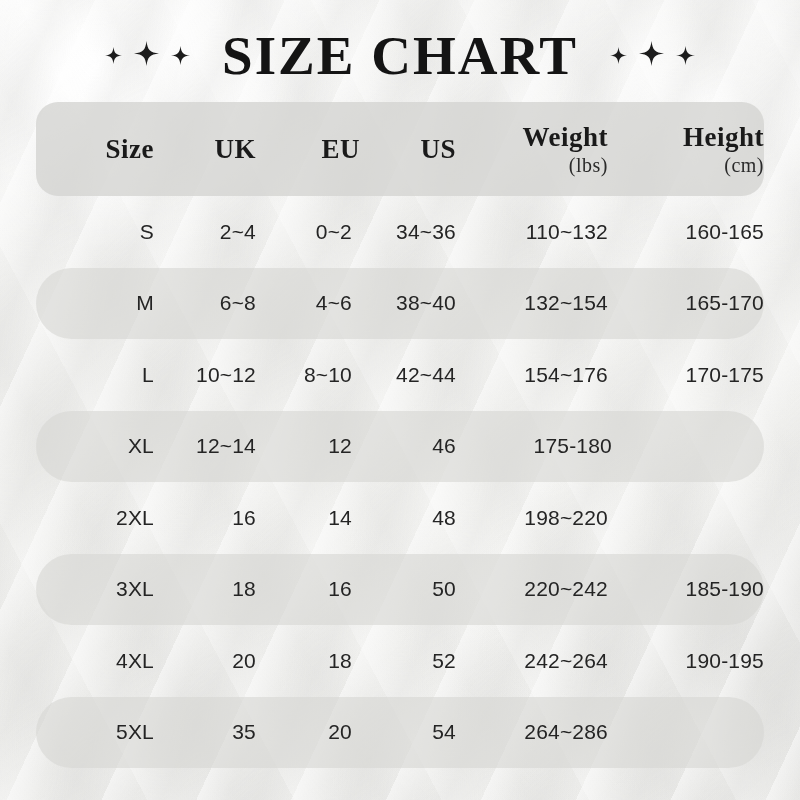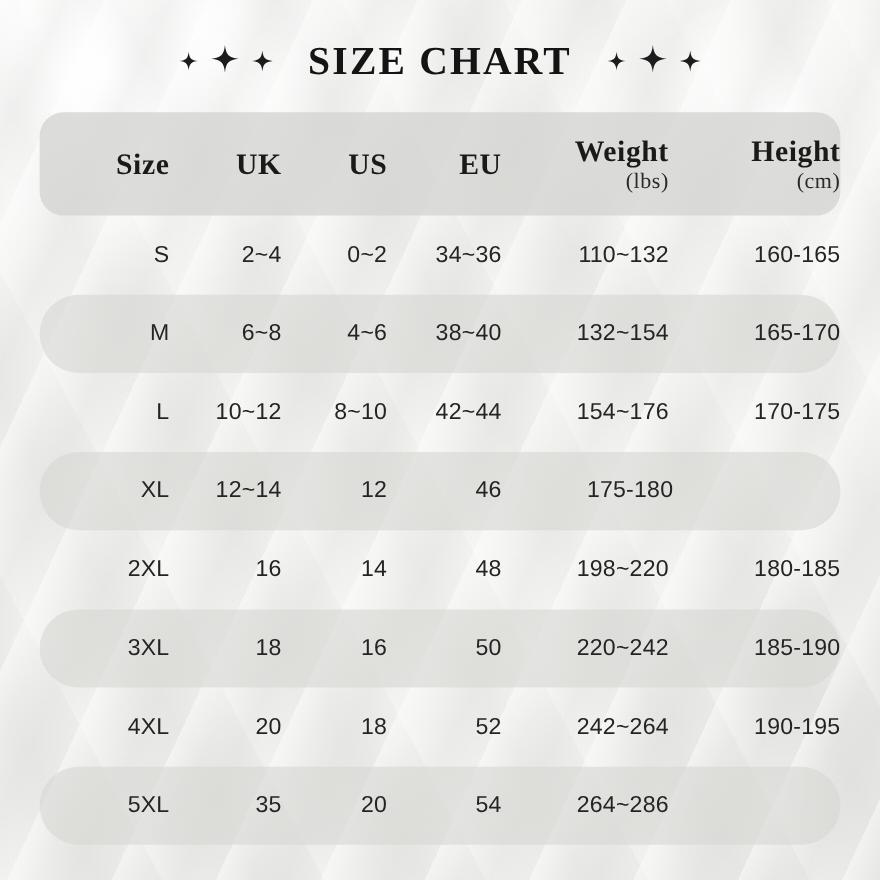--- a/index.html
+++ b/index.html
@@ -63,21 +63,21 @@
   .sparkle {
     display: block;
     color: #1c1c1c;
   }
   .sparkle.s1 { width: 17px; height: 17px; }
   .sparkle.s2 { width: 25px; height: 25px; margin-bottom: 4px; }
   .sparkle.s3 { width: 19px; height: 19px; }
 
   .chart-title {
     font-family: "Liberation Serif", "DejaVu Serif", serif;
-    font-size: 36px;
+    font-size: 55px;
     letter-spacing: 2.0px;
     font-weight: 700;
     color: #141414;
     white-space: nowrap;
     line-height: 1;
     padding: 0 6px;
   }
 
   
   .table {
@@ -170,25 +170,25 @@
 
   <div class="table">
 
     <div class="row header">
       <div class="cell c-size">
         <span>Size</span>
       </div>
       <div class="cell c-uk">
         <span>UK</span>
       </div>
+      <div class="cell c-eu">
+        <span>EU</span>
+      </div>
       <div class="cell c-us">
         <span>US</span>
-      </div>
-      <div class="cell c-eu">
-        <span>EU</span>
       </div>
       <div class="cell c-weight">
         <span>Weight</span>
         <span class="unit">(lbs)</span>
       </div>
       <div class="cell c-height">
         <span>Height</span>
         <span class="unit">(cm)</span>
       </div>
     </div>
@@ -227,21 +227,20 @@
       <div class="cell c-eu">46</div>
       <div class="cell c-height">175-180</div>
     </div>
 
     <div class="row">
       <div class="cell c-size">2XL</div>
       <div class="cell c-uk">16</div>
       <div class="cell c-us">14</div>
       <div class="cell c-eu">48</div>
       <div class="cell c-weight">198~220</div>
-      <div class="cell c-height">180-185</div>
     </div>
 
     <div class="row shaded">
       <div class="cell c-size">3XL</div>
       <div class="cell c-uk">18</div>
       <div class="cell c-us">16</div>
       <div class="cell c-eu">50</div>
       <div class="cell c-weight">220~242</div>
       <div class="cell c-height">185-190</div>
     </div>

